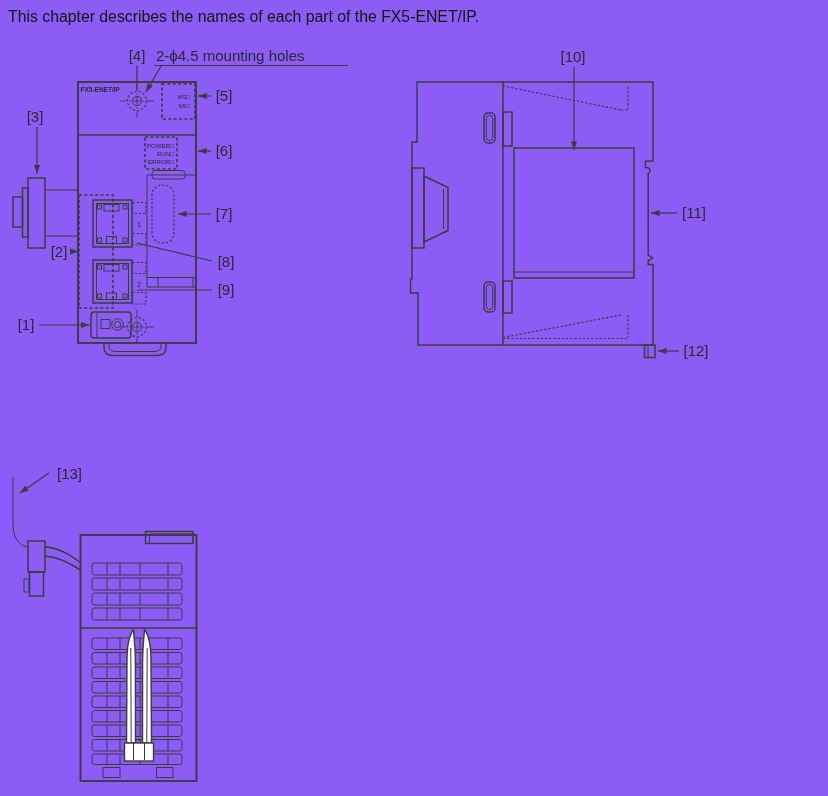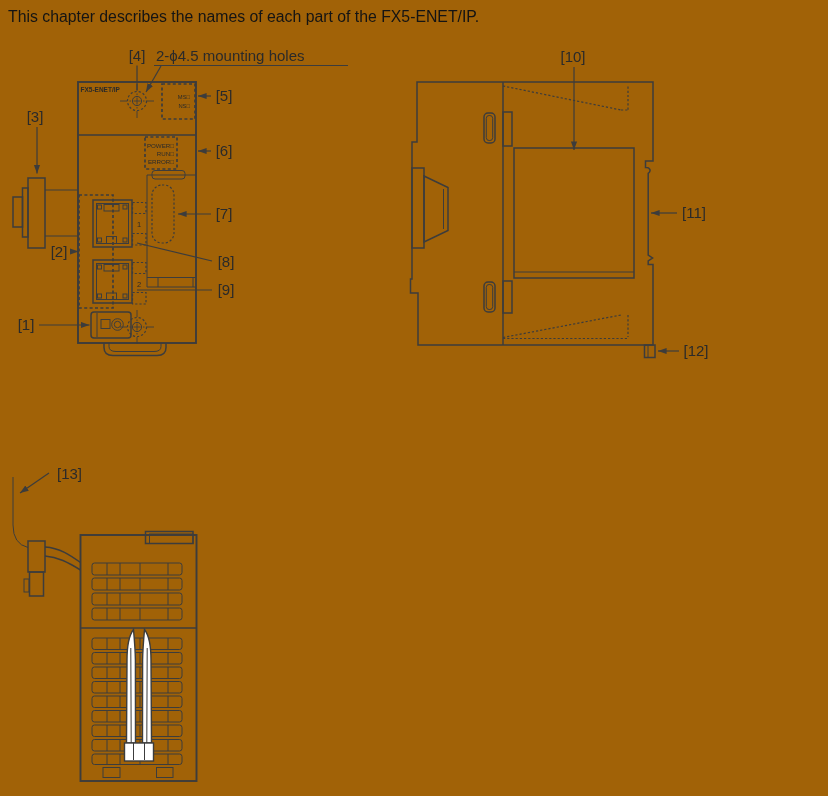--- a/index.html
+++ b/index.html
@@ -1,20 +1,20 @@
 <!DOCTYPE html>
 <html style="--line: #3c3c3c; --text: #2a2a2a;"><head>
 <meta charset="utf-8">
 <style>
   :root{
     --line:#3c3c3c;
     --text:#2a2a2a;
   }
   html,body{margin:0;padding:0;background:#ffffff;}
-  .page{position:relative;width:828px;height:796px;background:#a16207;overflow:hidden;
+  .page{position:relative;width:828px;height:796px;background:#8b5cf6;overflow:hidden;
         font-family:"Liberation Sans",sans-serif;}
   svg{position:absolute;left:0;top:0;}
   
   .s  {stroke:var(--line);fill:none;stroke-width:1.5;}
   .s2 {stroke:var(--line);fill:none;stroke-width:1.9;}
   .s1 {stroke:var(--line);fill:none;stroke-width:1;}
   .d  {stroke:var(--line);fill:none;stroke-width:1.7;stroke-dasharray:3 2.4;}
   .d2 {stroke:var(--line);fill:none;stroke-width:1.2;stroke-dasharray:2.2 2;}
   .cl {stroke:var(--line);fill:none;stroke-width:.9;stroke-dasharray:7 2.5 1.5 2.5;}
   .ld {stroke:var(--line);fill:none;stroke-width:1.2;}

